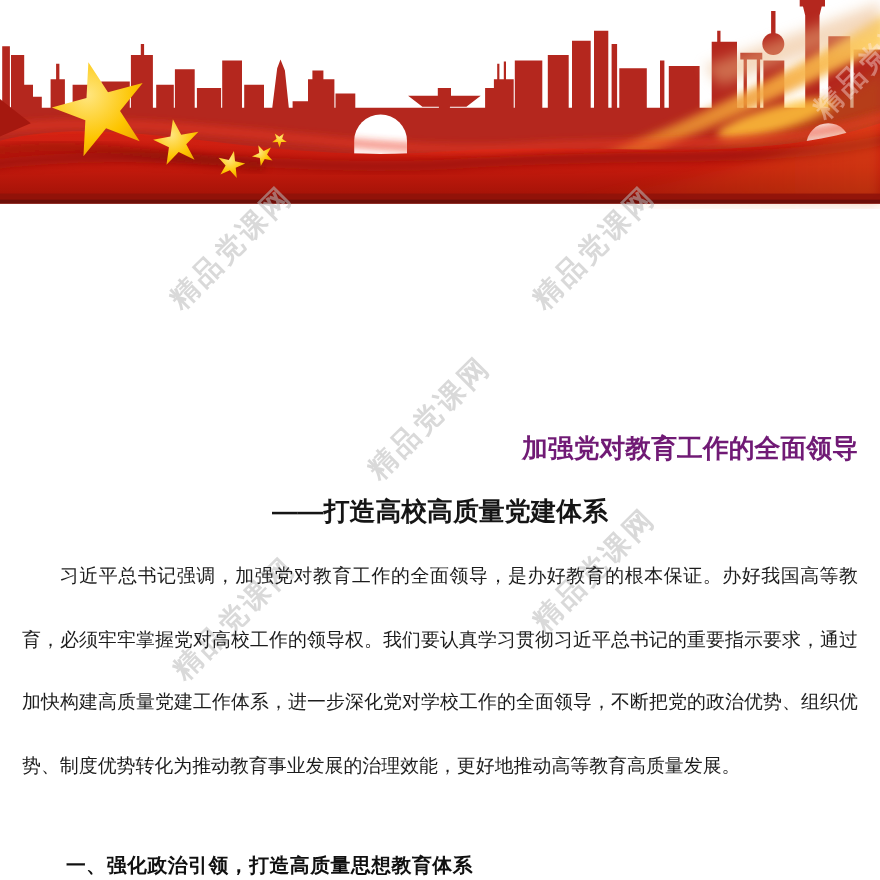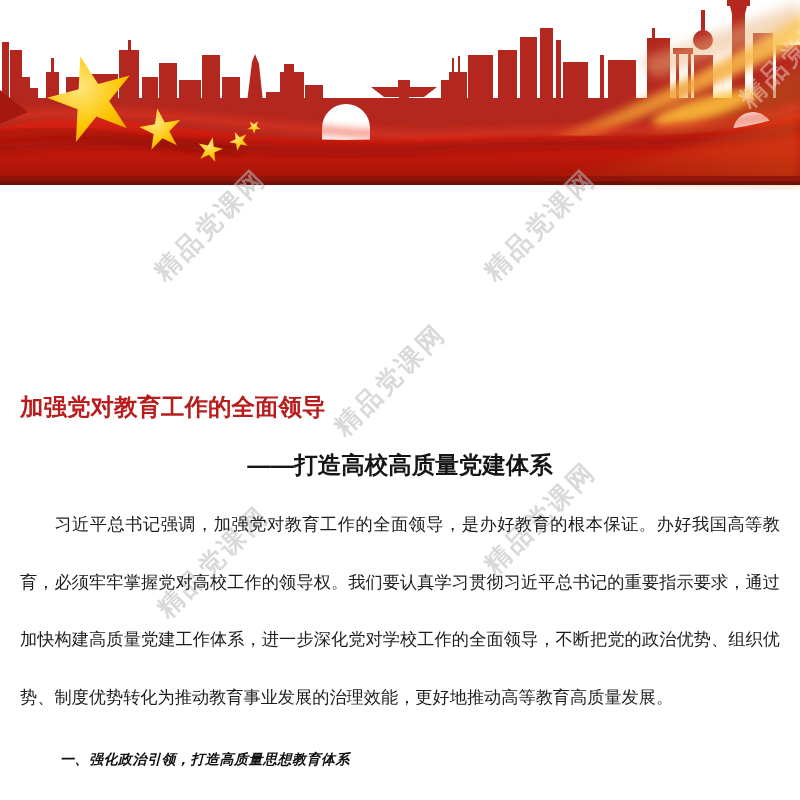--- a/index.html
+++ b/index.html
@@ -7,29 +7,29 @@
         font-family:"Liberation Sans","DejaVu Sans",sans-serif;}
   .banner{position:absolute;left:0;top:0;width:800px;height:190px;}
   .banner svg{display:block;}
   
   .wm-layer{position:absolute;inset:0;pointer-events:none;}
   .wm{position:absolute;transform:translate(-50%,-50%) rotate(-45deg);
       font-size:26px;font-weight:700;letter-spacing:3px;white-space:nowrap;
       color:rgba(186,186,186,0.55);}
   
   .content{position:absolute;left:20px;top:0;width:760px;height:800px;color:#1c1c1c;}
-  .doc-title{position:absolute;top:391px;left:0;width:760px;margin:0;text-align:left;
-             font-size:23.5px;font-weight:600;color:#b91c1c;}
+  .doc-title{position:absolute;top:391px;left:0;width:760px;margin:0;text-align:right;
+             font-size:23.5px;font-weight:600;color:#701a75;}
   .doc-subtitle{position:absolute;top:449px;left:0;width:760px;margin:0;text-align:center;
              font-size:23.5px;font-weight:600;color:#151515;}
   .doc-para{position:absolute;top:497px;left:0;width:760px;margin:0;
             font-size:17.2px;line-height:57.5px;text-align:justify;text-indent:2em;
             word-break:break-all;color:#1c1c1c;font-family:Liberation Mono, monospace;}
-  .doc-heading{position:absolute;top:751px;left:0;width:760px;margin:0;padding-left:40px;
-            font-size:14px;font-weight:bold;color:#101010;letter-spacing:.5px;box-sizing:border-box;font-style:italic;}
+  .doc-heading{position:absolute;top:775px;left:0;width:760px;margin:0;padding-left:40px;
+            font-size:18px;font-weight:bold;color:#101010;letter-spacing:.5px;box-sizing:border-box;}
 </style>
 </head>
 <body>
 
 <div class="page">
 
   <div class="banner">
     <svg width="800" height="190" viewBox="0 0 800 190" xmlns="http://www.w3.org/2000/svg">
       <defs>
         <linearGradient id="gRibbon" x1="0" y1="0" x2="0" y2="1">

